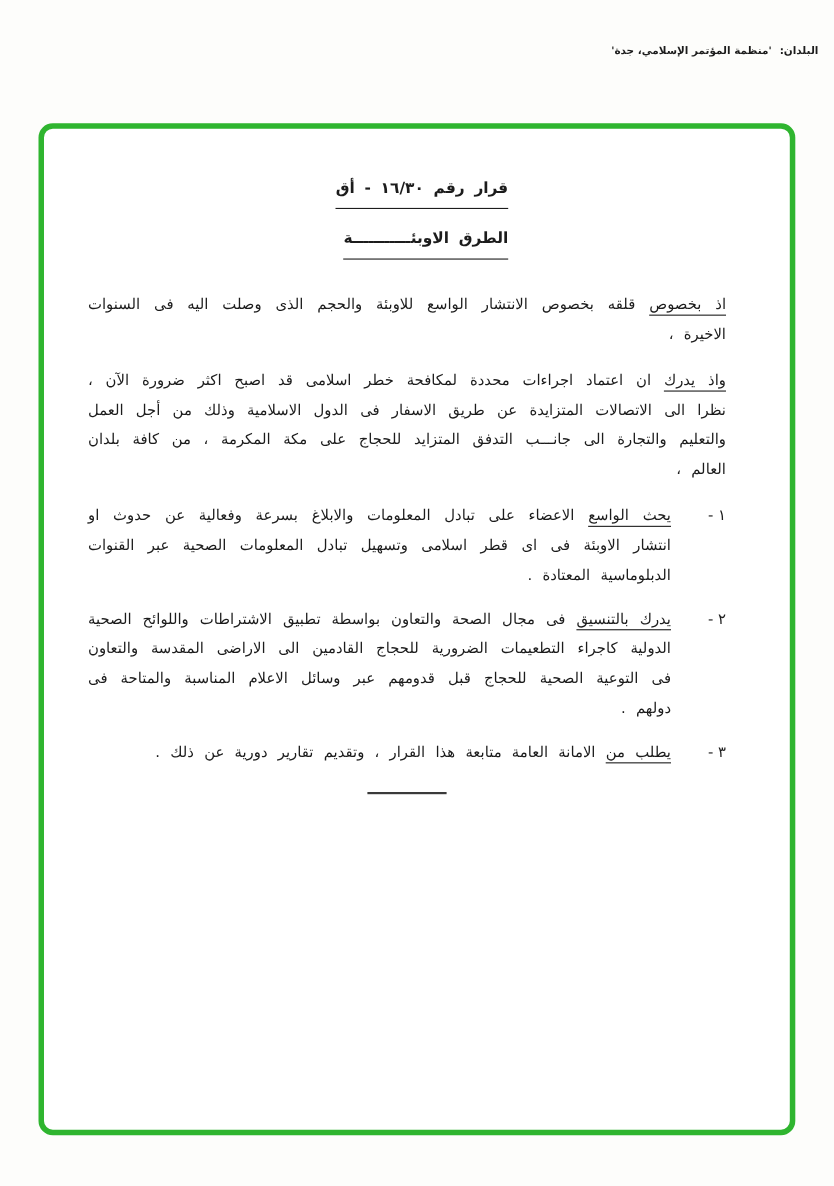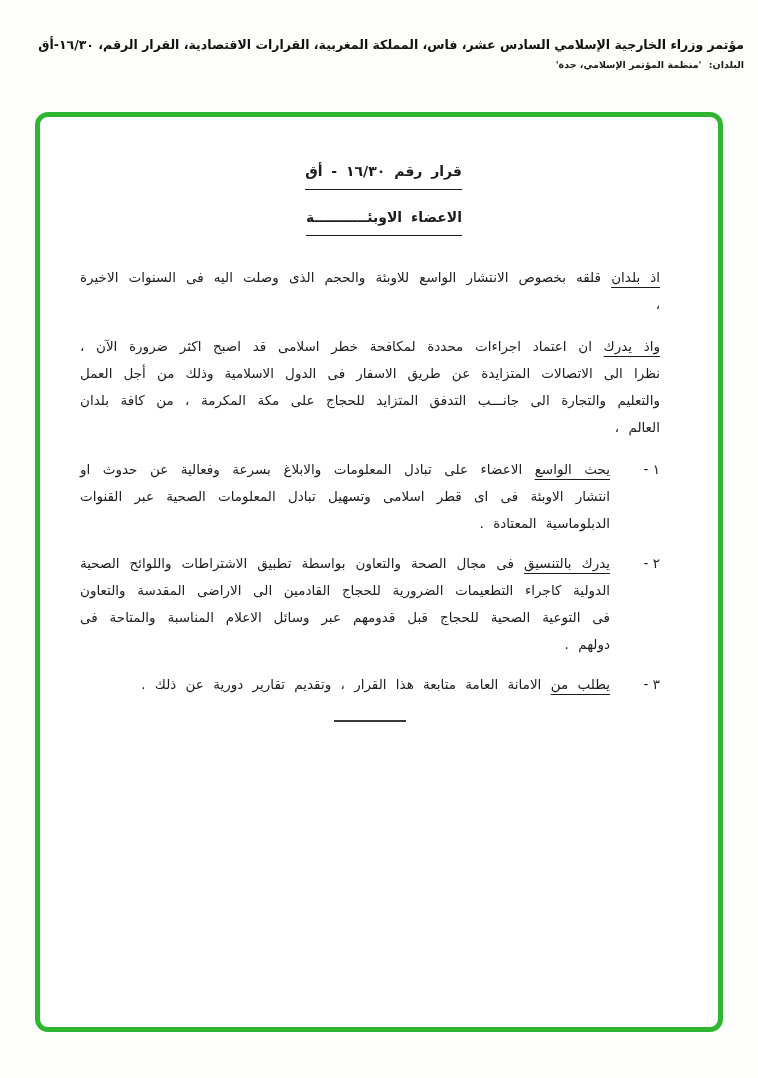--- a/index.html
+++ b/index.html
@@ -68,38 +68,37 @@
     border-top: 2px solid #3a3a3a;
     margin: 22px auto 0 auto;
   }
 </style>
 </head>
 <body>
 
 <div class="page">
 
   <header class="citation">
-    <div class="cite-line1">مؤتمر وزراء الخارجية الإسلامي السادس عشر، فاس، المملكة المغربية، القرارات الاقتصادية، القرار الرقم، ١٦/٣٠-أق</div>
     <div class="cite-line2">
       <span>البلدان:</span>
       <span class="src-val">'منظمة المؤتمر الإسلامي، جدة'</span>
     </div>
   </header>
 
   <div class="frame">
     <div class="doc">
 
       <div class="title">
         <div class="t-line">قرار رقم ١٦/٣٠ - أق</div>
-        <div class="t-line">الاعضاء الاوبئـــــــــــة</div>
+        <div class="t-line">الطرق الاوبئـــــــــــة</div>
       </div>
 
 
       <p class="para">
-        <span class="lead">اذ بلدان</span>
+        <span class="lead">اذ بخصوص</span>
         <span>قلقه بخصوص الانتشار الواسع للاوبئة والحجم الذى وصلت اليه فى السنوات الاخيرة ،</span>
       </p>
 
       <p class="para">
         <span class="lead">واذ يدرك</span>
         <span>ان اعتماد اجراءات محددة لمكافحة خطر اسلامى قد اصبح اكثر ضرورة الآن ، نظرا الى الاتصالات المتزايدة عن طريق الاسفار فى الدول الاسلامية وذلك من أجل العمل والتعليم والتجارة الى جانـــب التدفق المتزايد للحجاج على مكة المكرمة ، من كافة بلدان العالم ،</span>
       </p>
 
 
       <div class="item">

